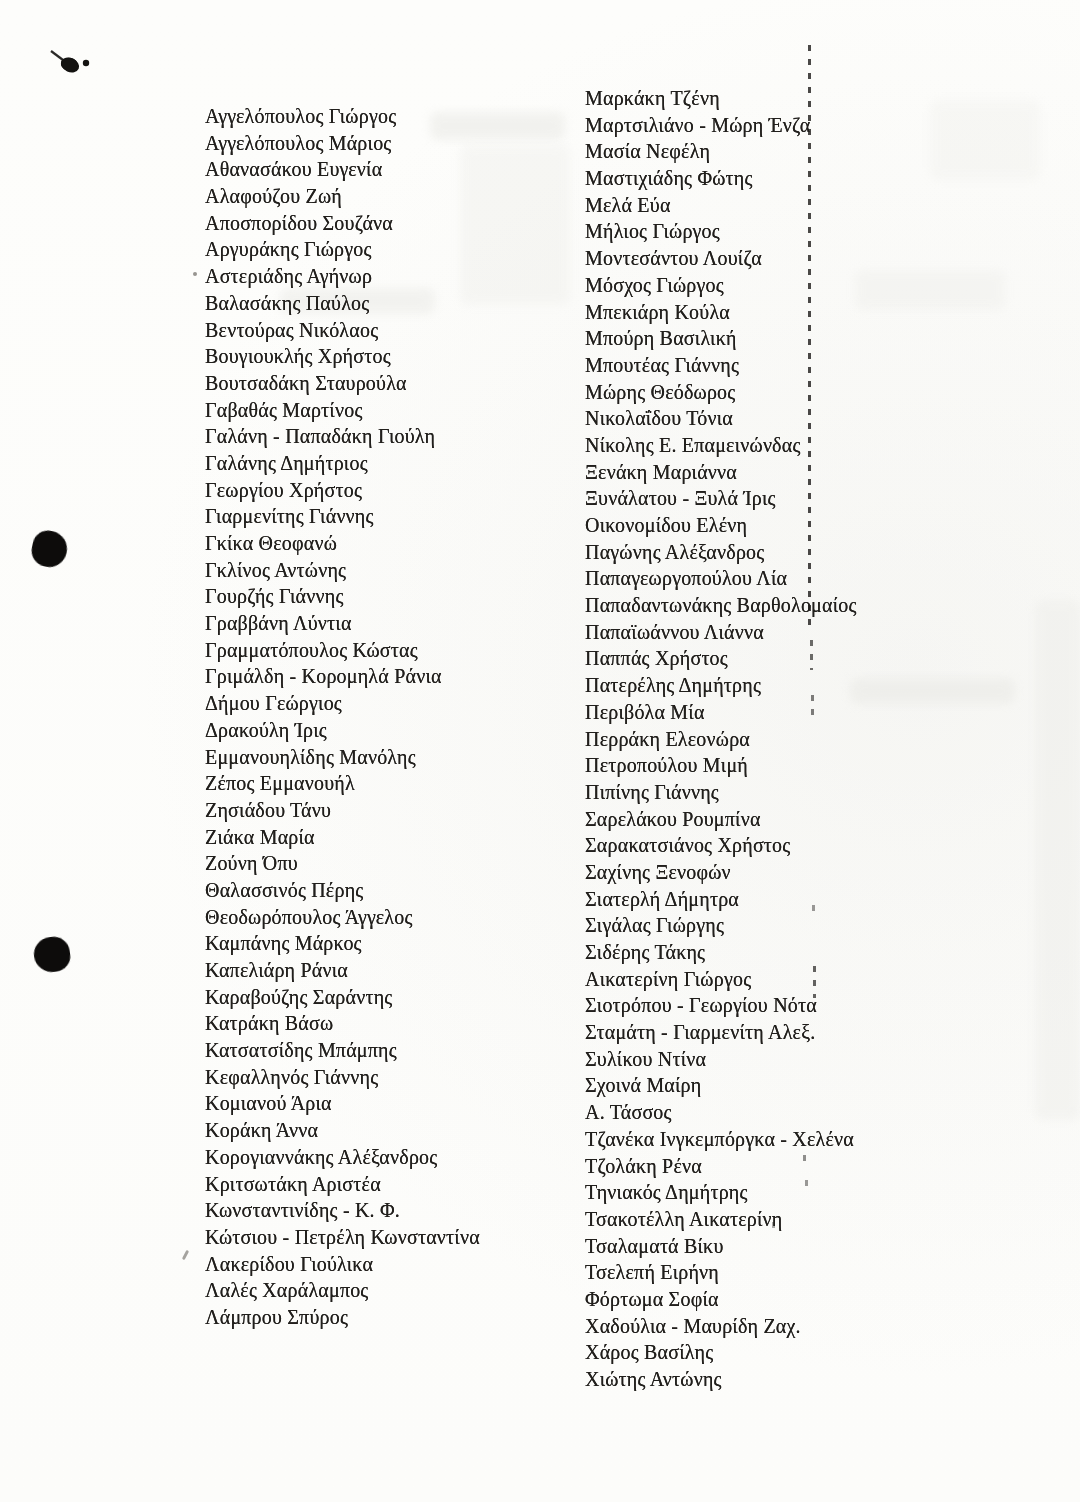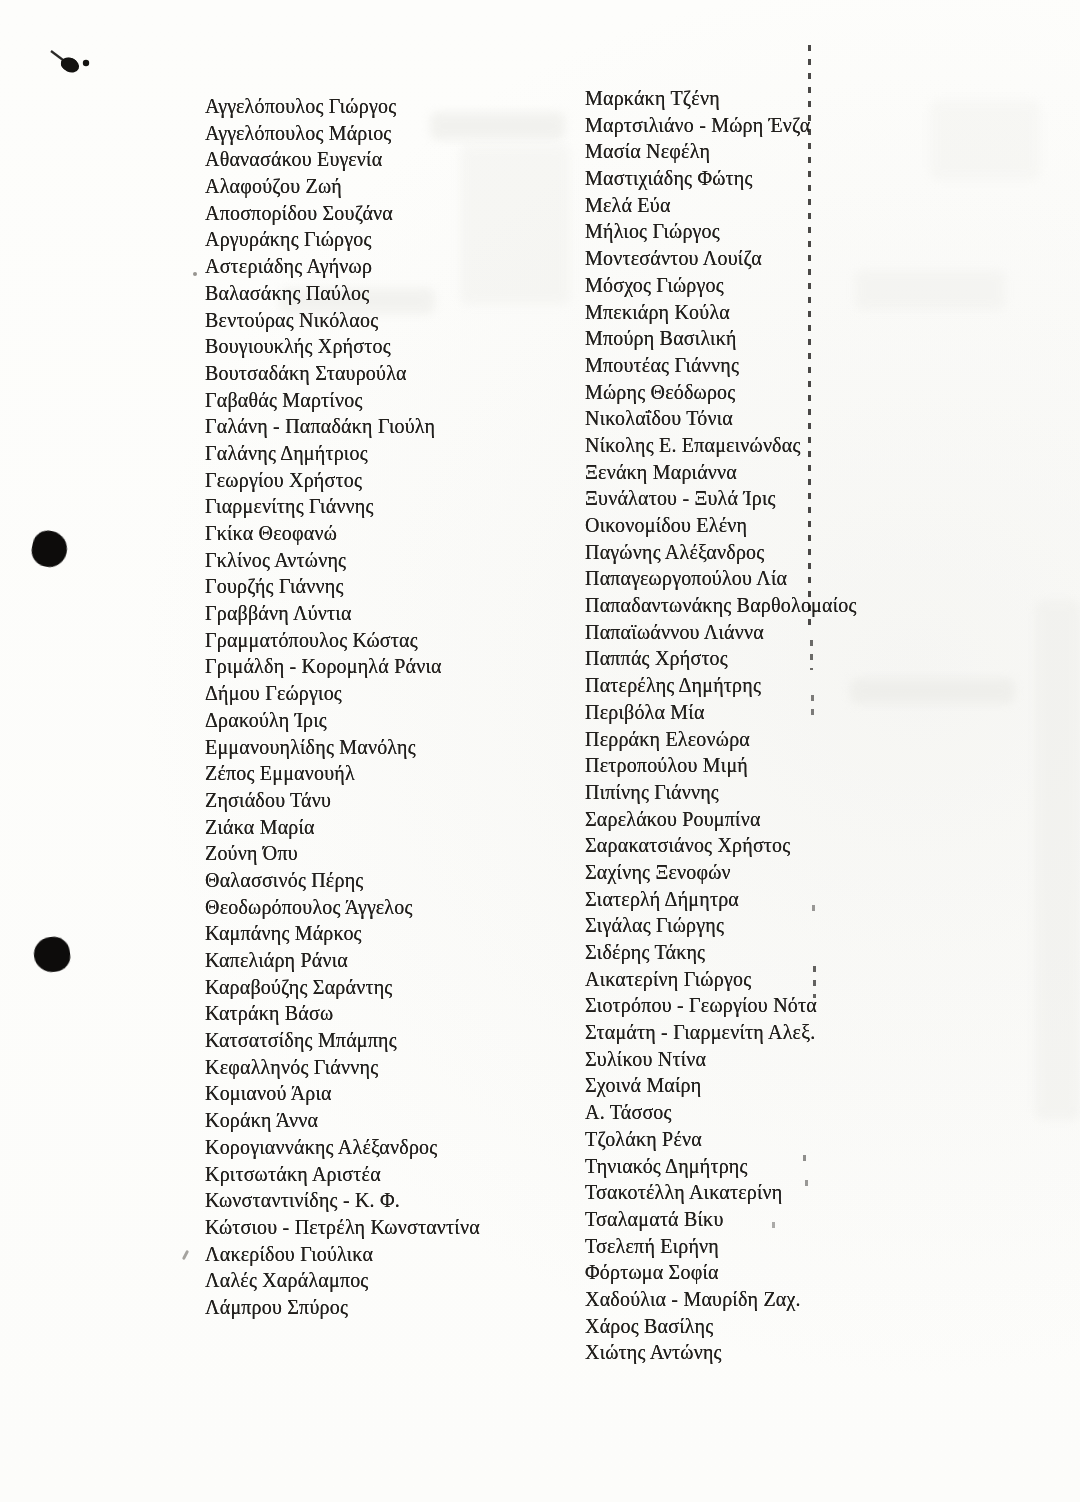--- a/index.html
+++ b/index.html
@@ -24,21 +24,21 @@
   .name-col {
     position: absolute;
     color: #211f1c;
     font-size: 20px;
     line-height: 26.7px;
     letter-spacing: 0.2px;
     white-space: nowrap;
     text-shadow: 0 0 0.6px rgba(30,28,25,0.9);
     filter: blur(0.18px);
   }
-  #col-left  { left: 205px; top: 93px; }
+  #col-left  { left: 205px; top: 103px; }
   #col-right { left: 585px; top: 85px;  }
   .name-line { height: 26.7px; }
 
   
   .ink-dot {
     position: absolute;
     background: #0d0c0b;
     filter: blur(0.4px);
   }
   #ink-dot-1 { left: 32px;  top: 531px; width: 35px; height: 36px; border-radius: 46% 54% 52% 48%; transform: rotate(12deg); }
@@ -201,20 +201,21 @@
       <div class="name-line">Σαχίνης Ξενοφών</div>
       <div class="name-line">Σιατερλή Δήμητρα</div>
       <div class="name-line">Σιγάλας Γιώργης</div>
       <div class="name-line">Σιδέρης Τάκης</div>
       <div class="name-line">Αικατερίνη Γιώργος</div>
       <div class="name-line">Σιοτρόπου - Γεωργίου Νότα</div>
       <div class="name-line">Σταμάτη - Γιαρμενίτη Αλεξ.</div>
       <div class="name-line">Συλίκου Ντίνα</div>
       <div class="name-line">Σχοινά Μαίρη</div>
       <div class="name-line">Α. Τάσσος</div>
+      <div class="name-line">Τζανέκα Ινγκεμπόργκα - Χελένα</div>
       <div class="name-line">Τζολάκη Ρένα</div>
       <div class="name-line">Τηνιακός Δημήτρης</div>
       <div class="name-line">Τσακοτέλλη Αικατερίνη</div>
       <div class="name-line">Τσαλαματά Βίκυ</div>
       <div class="name-line">Τσελεπή Ειρήνη</div>
       <div class="name-line">Φόρτωμα Σοφία</div>
       <div class="name-line">Χαδούλια - Μαυρίδη Ζαχ.</div>
       <div class="name-line">Χάρος Βασίλης</div>
       <div class="name-line">Χιώτης Αντώνης</div>
     </div>

